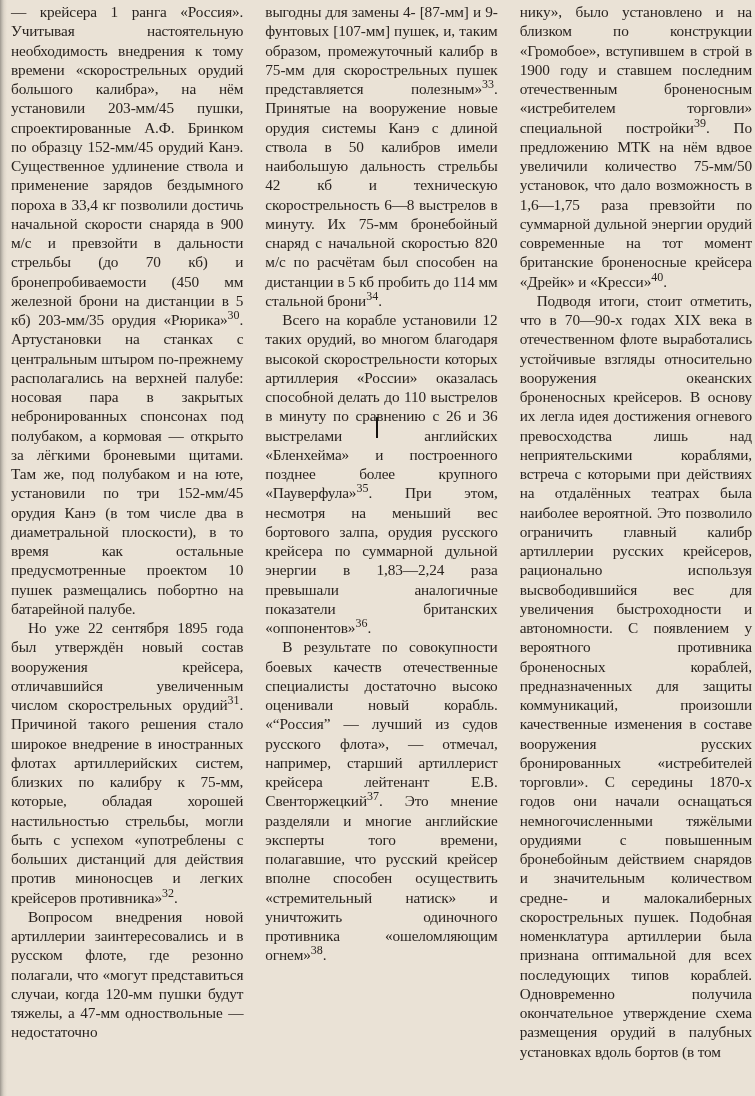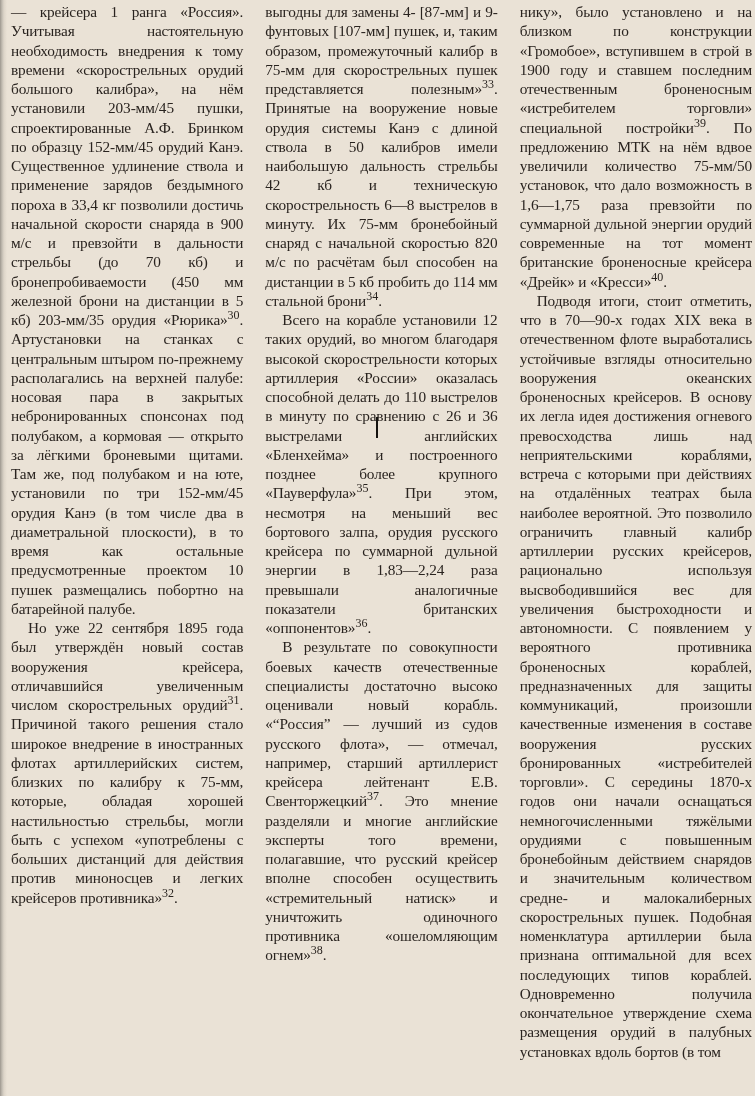--- a/index.html
+++ b/index.html
@@ -42,20 +42,21 @@
 </style>
 </head>
 <body>
 
 <div class="page-edge"></div>
 
 <div class="text-area">
   <div class="col">
     <p class="para">— крейсера 1 ранга «Россия». Учитывая настоятельную необходимость внедрения к тому времени «скорострельных орудий большого калибра», на нём установили 203-мм/45 пушки, спроектированные А.Ф. Бринком по образцу 152-мм/45 орудий Канэ. Существенное удлинение ствола и применение зарядов бездымного пороха в 33,4 кг позволили достичь начальной скорости снаряда в 900 м/с и превзойти в дальности стрельбы (до 70 кб) и бронепробиваемости (450 мм железной брони на дистанции в 5 кб) 203-мм/35 орудия «Рюрика»<sup class="fn">30</sup>. Артустановки на станках с центральным штыром по-прежнему располагались на верхней палубе: носовая пара в закрытых небронированных спонсонах под полубаком, а кормовая — открыто за лёгкими броневыми щитами. Там же, под полубаком и на юте, установили по три 152-мм/45 орудия Канэ (в том числе два в диаметральной плоскости), в то время как остальные предусмотренные проектом 10 пушек размещались побортно на батарейной палубе.</p>
     <p class="para indent">Но уже 22 сентября 1895 года был утверждён новый состав вооружения крейсера, отличавшийся увеличенным числом скорострельных орудий<sup class="fn">31</sup>. Причиной такого решения стало широкое внедрение в иностранных флотах артиллерийских систем, близких по калибру к 75-мм, которые, обладая хорошей настильностью стрельбы, могли быть с успехом «употреблены с больших дистанций для действия против миноносцев и легких крейсеров противника»<sup class="fn">32</sup>.</p>
+    <p class="para indent">Вопросом внедрения новой артиллерии заинтересовались и в русском флоте, где резонно полагали, что «могут представиться случаи, когда 120-мм пушки будут тяжелы, а 47-мм одноствольные — недостаточно</p>
   </div>
   <div class="col">
     <p class="para">выгодны для замены 4- [87-мм] и 9-фунтовых [107-мм] пушек, и, таким образом, промежуточный калибр в 75-мм для скорострельных пушек представляется полезным»<sup class="fn">33</sup>. Принятые на вооружение новые орудия системы Канэ с длиной ствола в 50 калибров имели наибольшую дальность стрельбы 42 кб и техническую скорострельность 6—8 выстрелов в минуту. Их 75-мм бронебойный снаряд с начальной скоростью 820 м/с по расчётам был способен на дистанции в 5 кб пробить до 114 мм стальной брони<sup class="fn">34</sup>.</p>
     <p class="para indent">Всего на корабле установили 12 таких орудий, во многом благодаря высокой скорострельности которых артиллерия «России» оказалась способной делать до 110 выстрелов в минуту по сравнению с 26 и 36 выстрелами английских «Бленхейма» и построенного позднее более крупного «Пауверфула»<sup class="fn">35</sup>. При этом, несмотря на меньший вес бортового залпа, орудия русского крейсера по суммарной дульной энергии в 1,83—2,24 раза превышали аналогичные показатели британских «оппонентов»<sup class="fn">36</sup>.</p>
     <p class="para indent">В результате по совокупности боевых качеств отечественные специалисты достаточно высоко оценивали новый корабль. «“Россия” — лучший из судов русского флота», — отмечал, например, старший артиллерист крейсера лейтенант Е.В. Свенторжецкий<sup class="fn">37</sup>. Это мнение разделяли и многие английские эксперты того времени, полагавшие, что русский крейсер вполне способен осуществить «стремительный натиск» и уничтожить одиночного противника «ошеломляющим огнем»<sup class="fn">38</sup>.</p>
   </div>
   <div class="col">
     <p class="para">нику», было установлено и на близком по конструкции «Громобое», вступившем в строй в 1900 году и ставшем последним отечественным броненосным «истребителем торговли» специальной постройки<sup class="fn">39</sup>. По предложению МТК на нём вдвое увеличили количество 75-мм/50 установок, что дало возможность в 1,6—1,75 раза превзойти по суммарной дульной энергии орудий современные на тот момент британские броненосные крейсера «Дрейк» и «Кресси»<sup class="fn">40</sup>.</p>
     <p class="para indent">Подводя итоги, стоит отметить, что в 70—90-х годах XIX века в отечественном флоте выработались устойчивые взгляды относительно вооружения океанских броненосных крейсеров. В основу их легла идея достижения огневого превосходства лишь над неприятельскими кораблями, встреча с которыми при действиях на отдалённых театрах была наиболее вероятной. Это позволило ограничить главный калибр артиллерии русских крейсеров, рационально используя высвободившийся вес для увеличения быстроходности и автономности. С появлением у вероятного противника броненосных кораблей, предназначенных для защиты коммуникаций, произошли качественные изменения в составе вооружения русских бронированных «истребителей торговли». С середины 1870-х годов они начали оснащаться немногочисленными тяжёлыми орудиями с повышенным бронебойным действием снарядов и значительным количеством средне- и малокалиберных скорострельных пушек. Подобная номенклатура артиллерии была признана оптимальной для всех последующих типов кораблей. Одновременно получила окончательное утверждение схема размещения орудий в палубных установках вдоль бортов (в том</p>
   </div>

